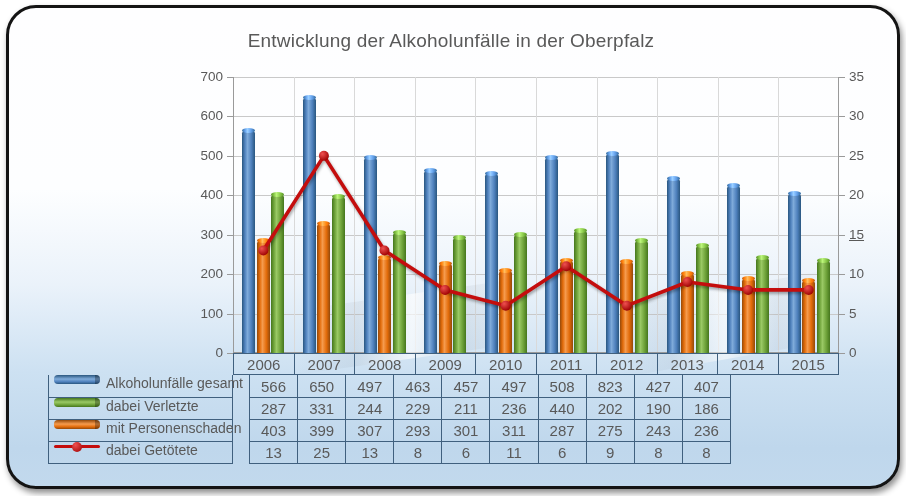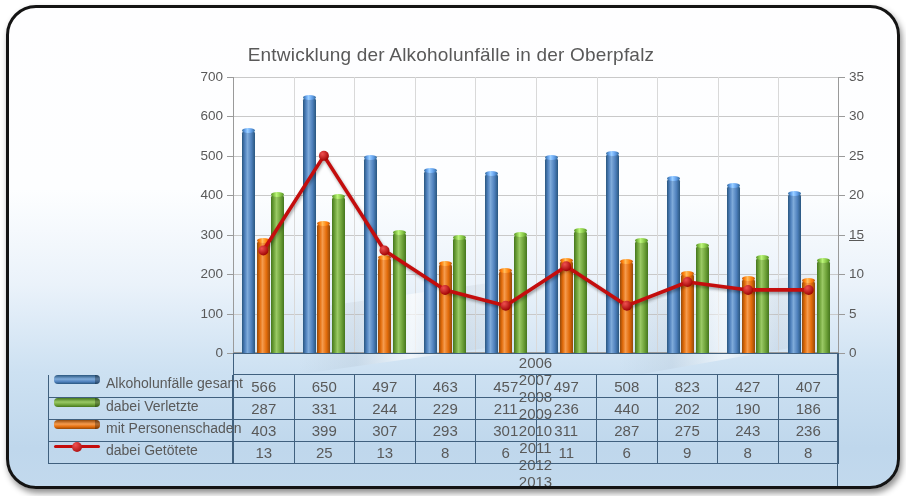--- a/index.html
+++ b/index.html
@@ -10,42 +10,42 @@
     background:#ffffff;
   }
   .panel{
     position:absolute;left:6px;top:5px;right:6px;bottom:7px;
     border:3px solid #141414;border-radius:30px;
     background:linear-gradient(180deg,#fefeff 0%,#fdfeff 38%,#eaf2fa 58%,#cde1f2 76%,#bfd7ec 92%,#c2d9ed 100%);
     box-shadow:2px 4px 6px rgba(0,0,0,0.45);
     overflow:hidden;
   }
   .chart-title{
-    position:absolute;left:0;top:36px;width:884px;text-align:center;
+    position:absolute;left:0;top:22px;width:884px;text-align:center;
     font-size:19px;color:#595959;letter-spacing:0.2px;
   }
   .plot{position:absolute;}
   .gridline-h{position:absolute;left:0;width:100%;height:1px;background:#c9c9c9;}
   .gridline-v{position:absolute;top:0;height:100%;width:1px;background:#d9d9d9;}
   .axis-line-left{position:absolute;top:0;height:100%;width:1px;background:#9a9a9a;left:0;}
   .axis-line-right{position:absolute;top:0;height:100%;width:1px;background:#9a9a9a;right:0;}
   .axis-line-bottom{position:absolute;left:0;bottom:0;width:100%;height:1px;background:#9a9a9a;}
   .tick{position:absolute;width:6px;height:1px;background:#9a9a9a;}
   .tick-label{position:absolute;font-size:13.5px;color:#595959;line-height:15px;}
   .tick-label.left{width:52px;text-align:right;}
   .tick-label.right{width:40px;text-align:left;}
   .bar{position:absolute;bottom:0;border-radius:5px 5px 0 0 / 3.5px 3.5px 0 0;}
   .bar::before{
     content:'';position:absolute;top:-2px;left:0;right:0;height:5px;
     border-radius:50%;background:inherit;filter:brightness(1.22);
   }
   .streak{position:absolute;pointer-events:none;}
   svg.line-layer{position:absolute;overflow:visible;}
   
-  .years-row{position:absolute;display:flex;border:1.5px solid #40607e;flex-direction:column;}
+  .years-row{position:absolute;display:flex;border:1.5px solid #40607e;}
   .year-cell{
     flex:1;border-right:1.5px solid #40607e;display:flex;align-items:center;justify-content:center;
     font-size:15px;color:#595959;
   }
   .year-cell:last-child{border-right:none;}
   .legend-col{position:absolute;border:1.5px solid #40607e;border-top:none;}
   .legend-row{
     height:22px;border-top:1.5px solid #40607e;display:flex;align-items:flex-start;gap:6px;
     padding-left:5px;font-size:14px;color:#595959;white-space:nowrap;
   }
@@ -204,21 +204,21 @@
           <span>mit Personenschaden</span>
         </div>
         <div class="legend-row">
           <div class="legend-line">
             <div class="seg"></div>
             <div class="dot"></div>
           </div>
           <span>dabei Getötete</span>
         </div>
       </div>
-    <div class="values-grid" id="values-grid" style="left: 224px; top: 367px; width: 606px;">
+    <div class="values-grid" id="values-grid" style="left: 240px; top: 367px; width: 482px;">
         <div class="values-row">
           <div class="value-cell">566</div>
           <div class="value-cell">650</div>
           <div class="value-cell">497</div>
           <div class="value-cell">463</div>
           <div class="value-cell">457</div>
           <div class="value-cell">497</div>
           <div class="value-cell">508</div>
           <div class="value-cell">823</div>
           <div class="value-cell">427</div>

